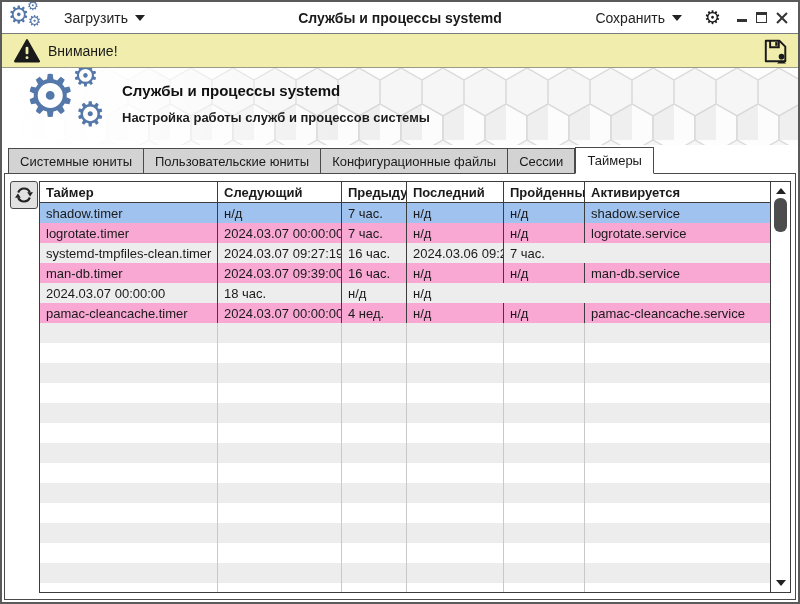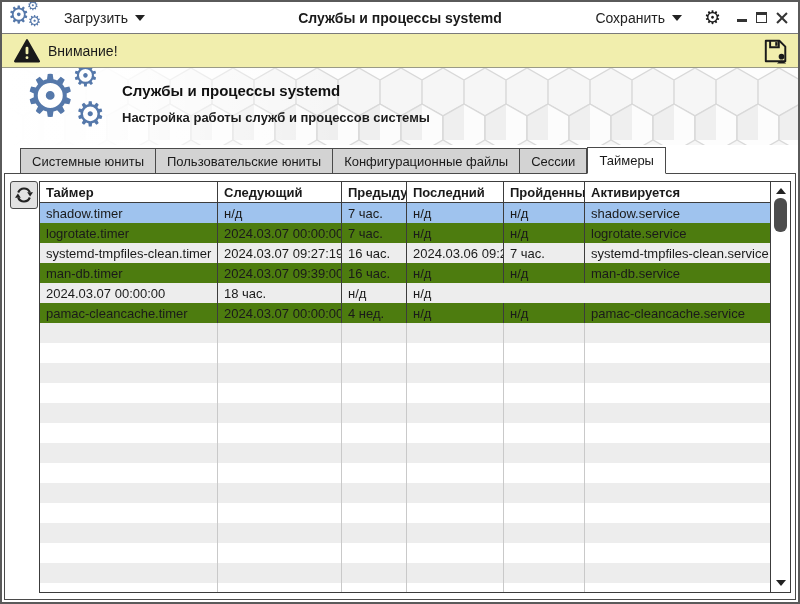--- a/index.html
+++ b/index.html
@@ -62,21 +62,21 @@
   }
   .biglogo { position:absolute; left:26px; top:2px; width:84px; height:72px; }
   .biglogo .g1 { position:absolute; left:-4px; top:-8px; font-size:58px; color:#5578aa; font-family:"DejaVu Sans",sans-serif; }
   .biglogo .g2 { position:absolute; left:44px; top:-12px; font-size:30px; color:#5578aa; font-family:"DejaVu Sans",sans-serif; }
   .biglogo .g3 { position:absolute; left:47px; top:24px; font-size:34px; color:#5578aa; font-family:"DejaVu Sans",sans-serif; }
   .hh-text { position:absolute; left:120px; top:14px; }
   .hh-title { font-size:15px; font-weight:bold; color:#111; }
   .hh-sub { font-size:13px; font-weight:600; color:#1c1c1c; margin-top:11px; }
 
   
-  .tabrow { height:28px; padding-left:18px; display:flex; align-items:flex-end; position:relative; z-index:3; }
+  .tabrow { height:28px; padding-left:6px; display:flex; align-items:flex-end; position:relative; z-index:3; }
   .tab {
     height:26px; display:flex; align-items:center; padding:0 11px;
     border:1px solid #4a4a4a; border-left-width:0; background:#d3d3d3;
     font-size:13px; color:#1a1a1a; white-space:nowrap; margin-bottom:-1px;
   }
   .tab:first-child { border-left-width:1px; }
   .tab.active { background:#ffffff; border-bottom:1px solid #ffffff; border-left-width:1px; height:27px; }
 
   
   .panel {
@@ -84,21 +84,21 @@
     background:#ffffff; border:1px solid #4a4a4a;
   }
   .refresh-btn {
     position:absolute; left:5px; top:7px; width:28px; height:28px;
     background:#e2e2e2; border:1px solid #4a4a4a; border-radius:3px;
     display:flex; align-items:center; justify-content:center;
   }
 
   .timer-table {
     position:absolute; left:34px; top:7px; width:732px; height:412px;
-    border:1px solid #3c3c3c; background:#4d7c0f; overflow:hidden;
+    border:1px solid #3c3c3c; background:#f9a8d4; overflow:hidden;
     display:flex; flex-direction:column; font-size:13px;
   }
   .trow { display:grid; grid-template-columns:177px 124px 65px 97px 81px 1fr; flex:0 0 20px; }
   .tcell {
     padding:2px 0 0 6px; white-space:nowrap; overflow:hidden;
     border-left:1px solid #3c3c3c; line-height:17px;
   }
   .tcell:first-child { border-left:none; }
   .thead-row { border-bottom:1px solid #3c3c3c; background:#fff; flex-basis:21px; }
   .thead-row .tcell { font-weight:bold; }
@@ -234,21 +234,20 @@
       <div class="tcell">н/д</div>
       <div class="tcell">logrotate.service</div>
     </div>
 
     <div class="trow row-alt">
       <div class="tcell">systemd-tmpfiles-clean.timer</div>
       <div class="tcell">2024.03.07 09:27:19</div>
       <div class="tcell">16 час.</div>
       <div class="tcell">2024.03.06 09:27:19</div>
       <div class="tcell">7 час.</div>
-      <div class="tcell">systemd-tmpfiles-clean.service</div>
     </div>
 
     <div class="trow">
       <div class="tcell">man-db.timer</div>
       <div class="tcell">2024.03.07 09:39:00</div>
       <div class="tcell">16 час.</div>
       <div class="tcell">н/д</div>
       <div class="tcell">н/д</div>
       <div class="tcell">man-db.service</div>
     </div>

